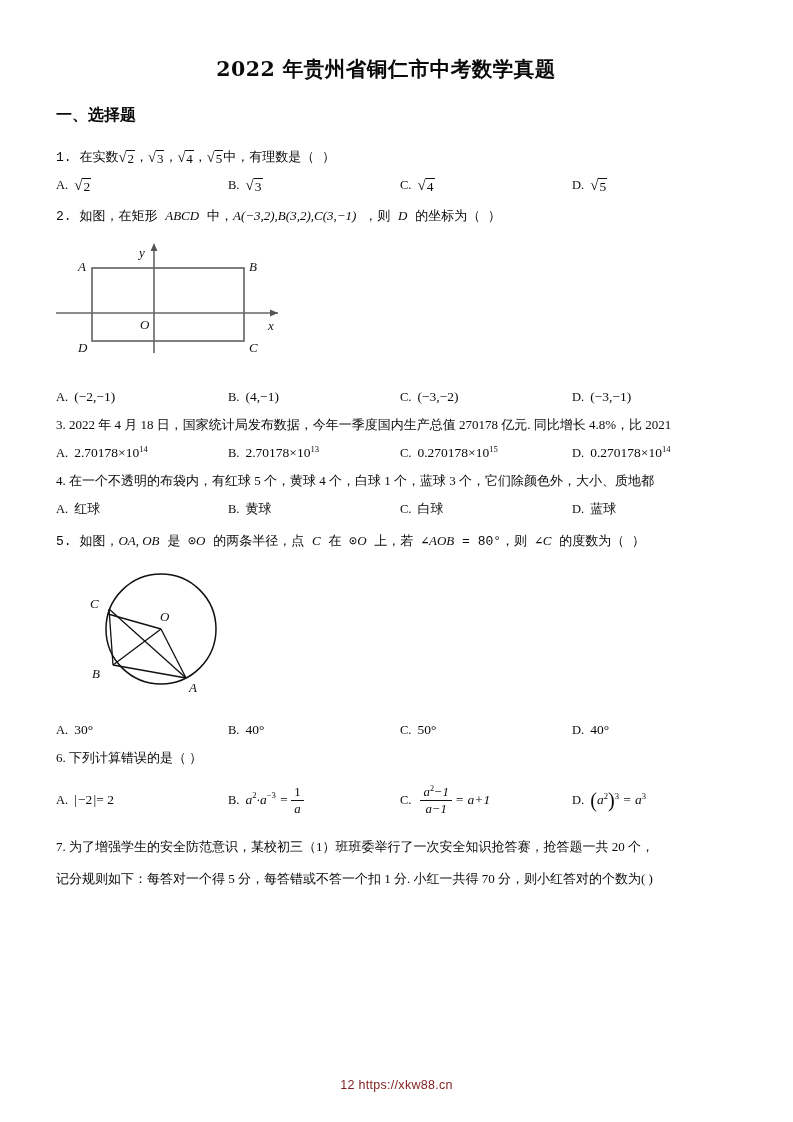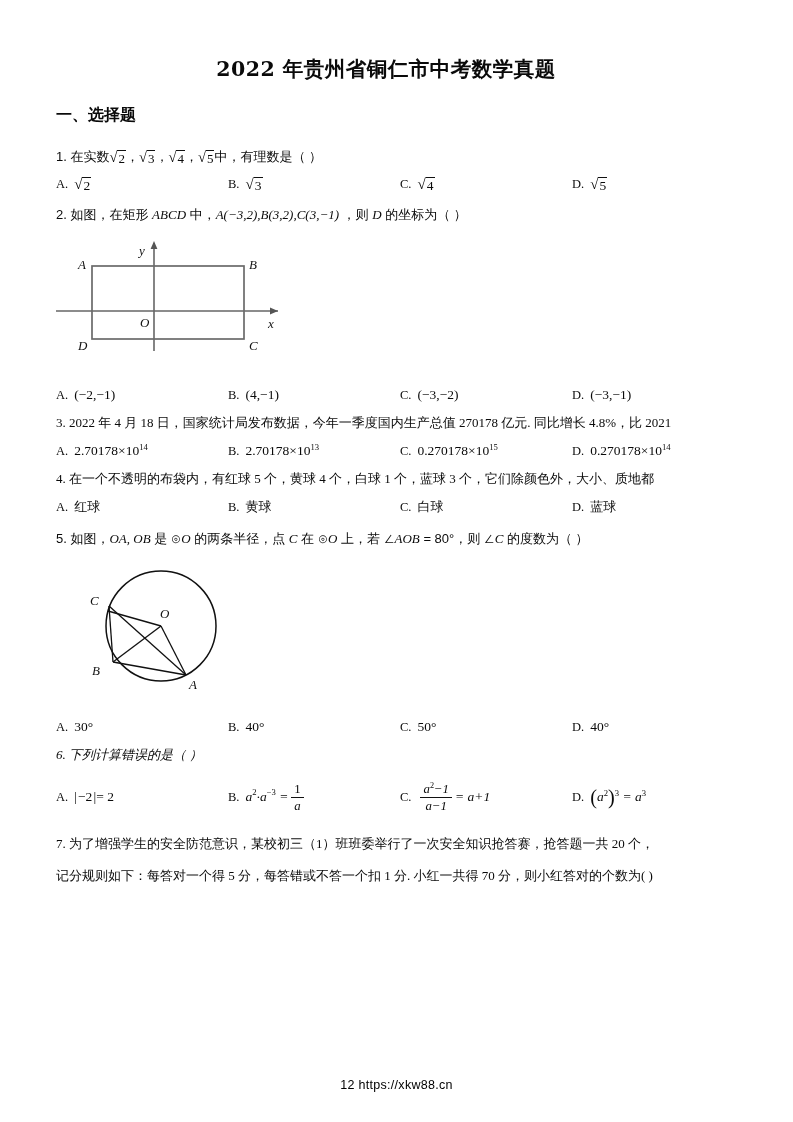--- a/index.html
+++ b/index.html
@@ -47,21 +47,21 @@
     margin: 0 0 18px 0;
   }
 
   
   .q-stem {
     font-size: 13px;
     line-height: 1.95;
     margin: 0 0 6px 0;
     text-align: justify;
   }
-  .q-stem .zh { font-family: Liberation Sans, sans-serif; }
+  .q-stem .zh { font-family: Liberation Mono, monospace; }
 
   
   .options {
     display: flex;
     font-size: 13px;
     margin: 7px 0 7px 0;
     align-items: baseline;
   }
   .opt {
     display: flex;
@@ -138,21 +138,21 @@
   .figure svg { display: block; }
 
   
   .footer {
     position: absolute;
     left: 0;
     top: 1078px;
     width: 793px;
     text-align: center;
     font-size: 12.5px;
-    color: #000000;
+    color: #7f1d1d;
     font-family: "Liberation Sans", sans-serif;
     letter-spacing: 0.3px;
   }
 </style>
 </head>
 <body>
 
 <div class="page">
   <div class="content">
 
@@ -327,21 +327,21 @@
       <div class="opt opt-c">
         <span class="opt-label">C.</span>
         <span class="opt-body plain">50°</span>
       </div>
       <div class="opt opt-d">
         <span class="opt-label">D.</span>
         <span class="opt-body plain">40°</span>
       </div>
     </div>
 
-    <div class="q-stem zh" style="margin-bottom:4px;font-style:italic;">6. 下列计算错误的是（      ）</div>
+    <div class="q-stem zh" style="margin-bottom:4px;">6. 下列计算错误的是（      ）</div>
 
     <div class="options" style="margin-top:14px;">
       <div class="opt opt-a">
         <span class="opt-label">A.</span>
         <span class="opt-body plain">| −2 |= 2</span>
       </div>
       <div class="opt opt-b">
         <span class="opt-label">B.</span>
         <span class="opt-body">a<sup class="ex">2</sup>·a<sup class="ex">−3</sup> =<span class="frac">
               <span class="num mn">1</span>

